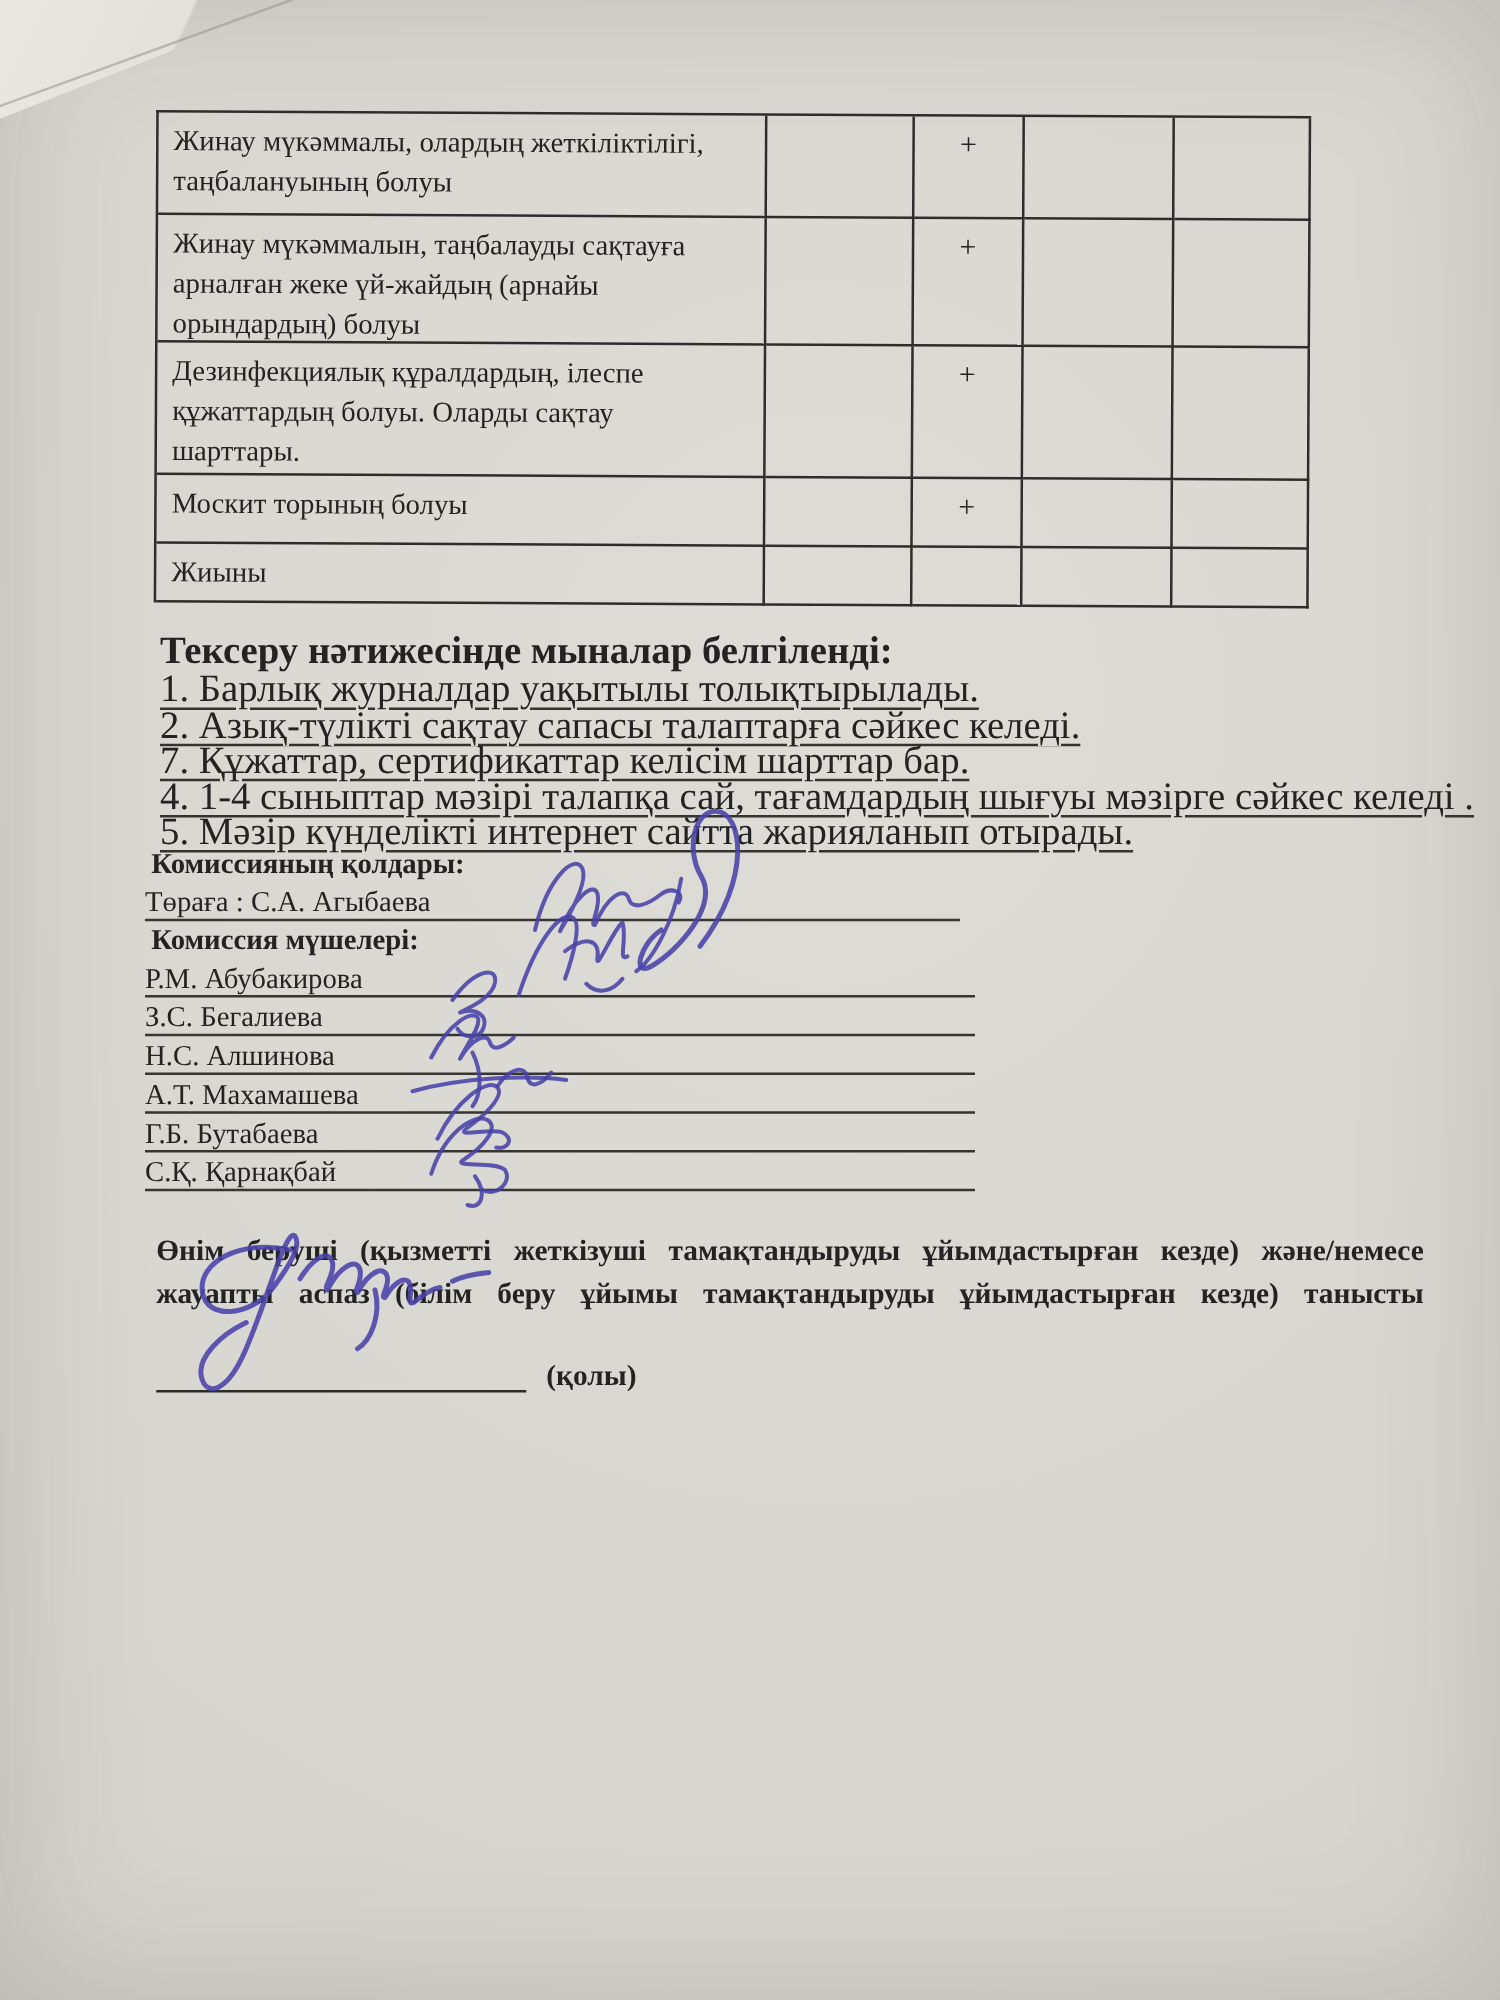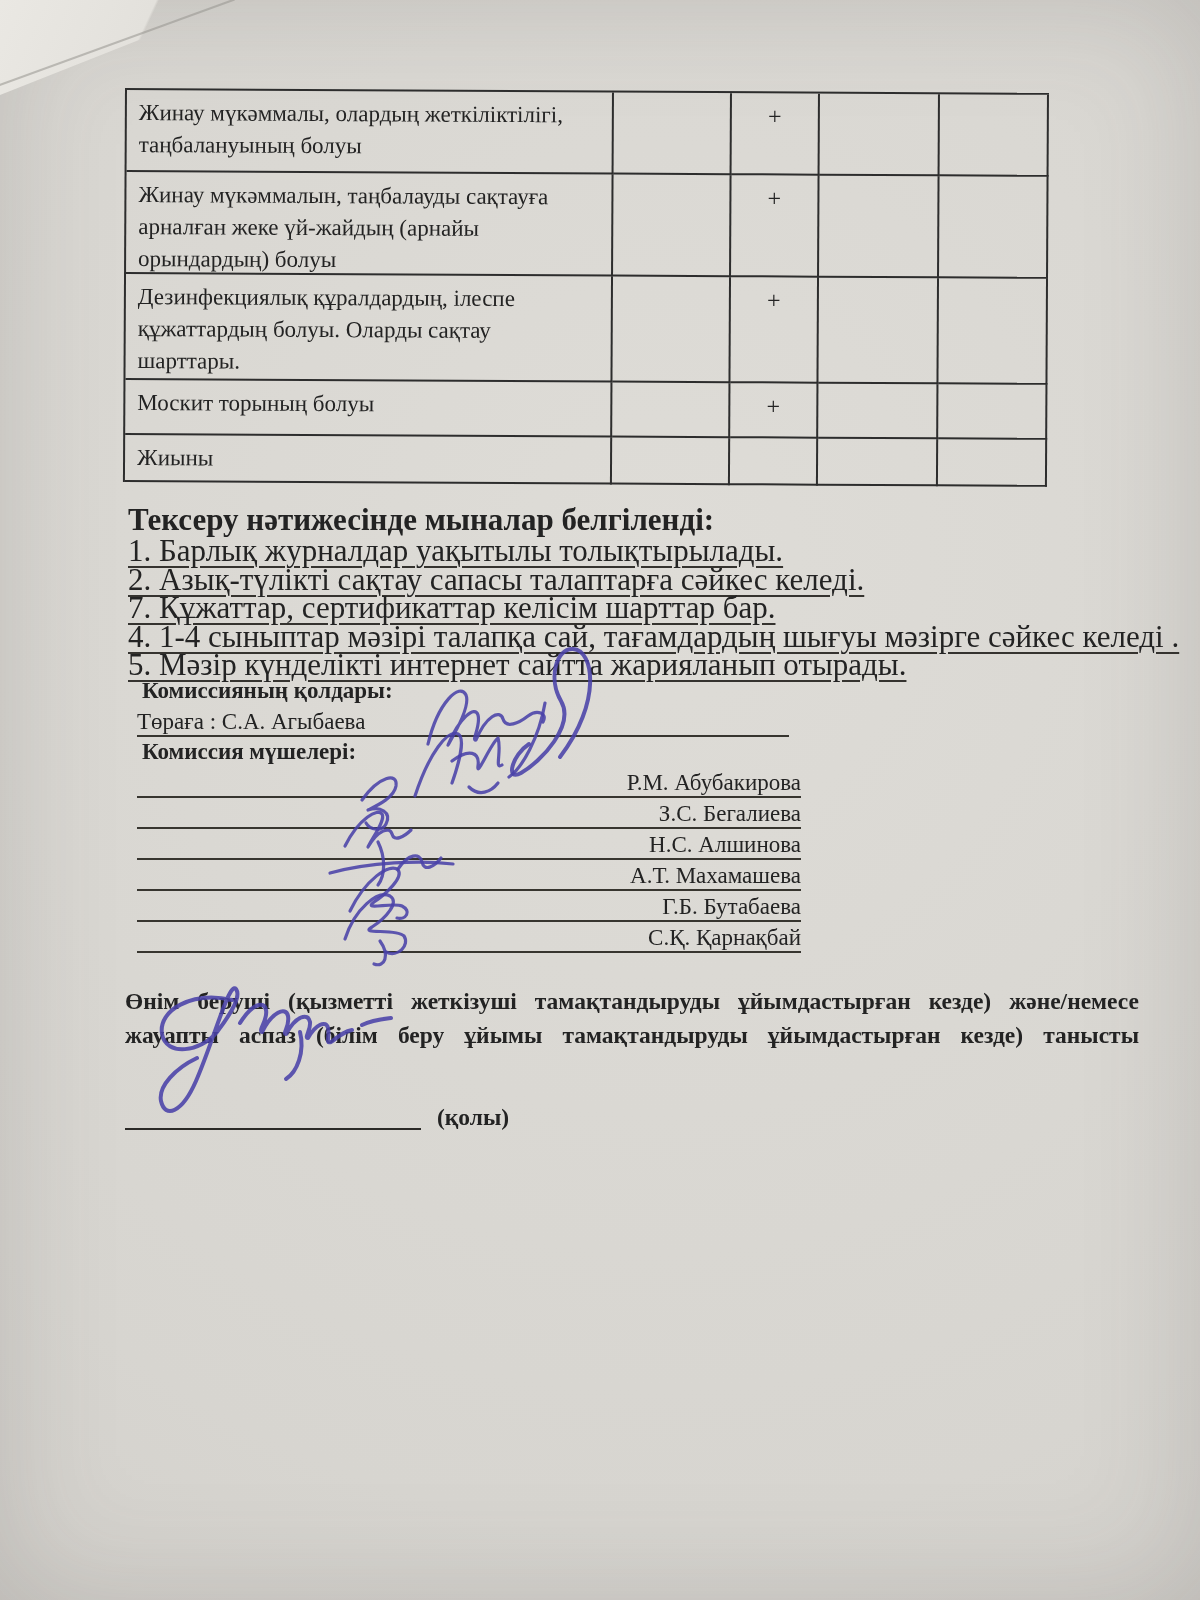--- a/index.html
+++ b/index.html
@@ -57,38 +57,38 @@
   .f-head{font-weight:bold;line-height:30px;margin-bottom:2px;}
   .f-item{
     line-height:28.5px;
     text-decoration:underline;
     text-underline-offset:5px;
     text-decoration-thickness:1.5px;
     text-decoration-color:#35332f;
   }
 
   
-  .sigblock{position:absolute;left:137px;top:676px;font-size:23px;}
+  .sigblock{position:absolute;left:116px;top:676px;font-size:23px;}
   .s-head{font-weight:bold;line-height:30px;padding-left:5px;}
   .sig-row{
     width:652px;height:29px;
     border-bottom:2px solid #37352f;
     display:flex;align-items:flex-end;
     line-height:27px;
   }
-  .sig-row.members-width{width:664px;justify-content:flex-end;}
+  .sig-row.members-width{width:664px;}
 
   
   .footer{position:absolute;left:125px;top:984px;width:1014px;}
   .footer p{
     margin:0;font-weight:bold;font-size:23.5px;line-height:34px;
     text-align:justify;text-align-last:justify;
     word-spacing:6px;
   }
-  .qoly-row{margin-top:50px;display:flex;align-items:flex-end;font-size:23.5px;text-align:center;}
+  .qoly-row{margin-top:34px;display:flex;align-items:flex-end;font-size:23.5px;text-align:center;}
   .blank-line{
     display:inline-block;width:296px;height:26px;
     border-bottom:2.5px solid #2b2a27;
   }
   .qoly{font-weight:bold;margin-left:16px;line-height:26px;}
 
   
   .ink{position:absolute;left:0;top:0;pointer-events:none;}
   .ink path{fill:none;stroke:#4a42a8;stroke-width:3.2;stroke-linecap:round;stroke-linejoin:round;opacity:.88;}
   .ink path.thick{stroke-width:4;}

